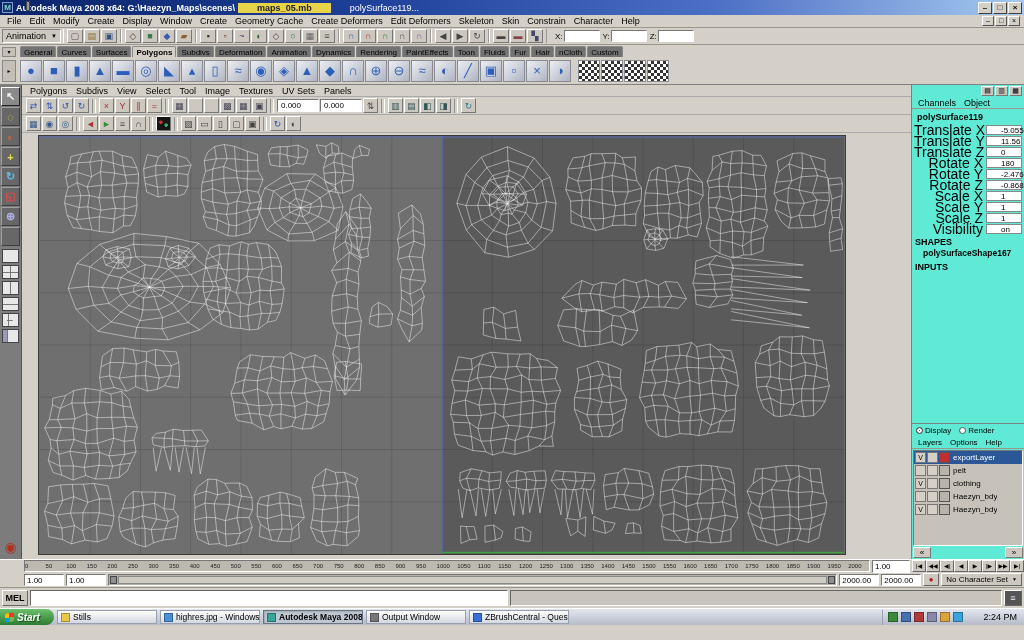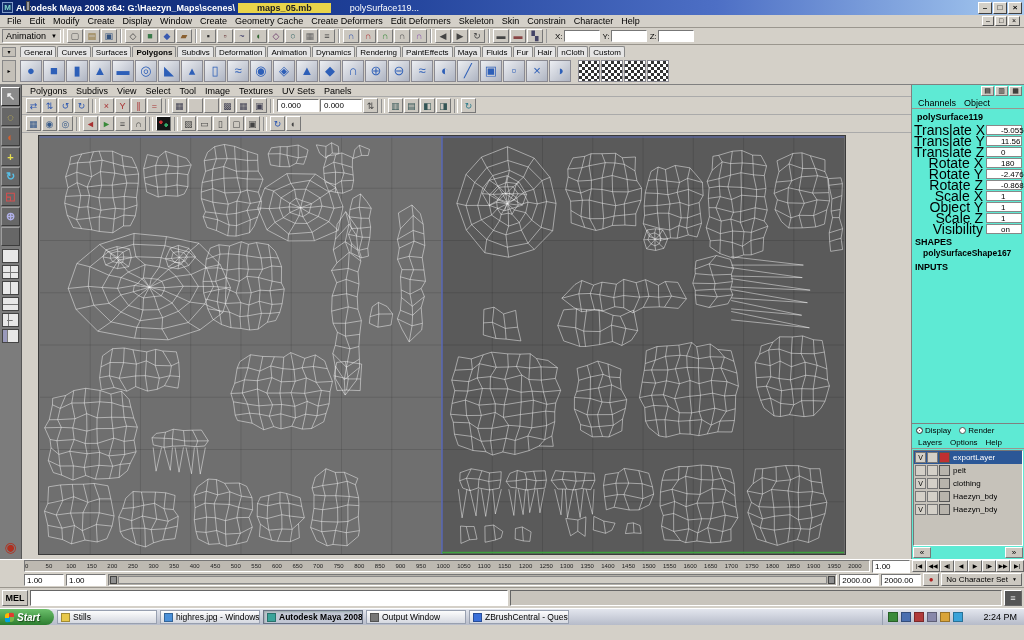--- a/index.html
+++ b/index.html
@@ -22,21 +22,21 @@
 .dd{border:1px solid;border-color:#808080 #fff #fff #808080;background:#ccc8c0;height:14px;display:flex;align-items:center;font-size:9px;padding:0 3px;gap:5px;white-space:nowrap}
 .dd .arr{font-size:6px}
 .sgroup{display:flex;gap:1px;padding:0 3px;border-right:1px solid #9a9a9a;border-left:1px solid #fff}
 .sicon{width:16px;height:14px;border:1px solid;border-color:#fff #777 #777 #fff;background:#ccc8c0;font-size:9px;line-height:12px;text-align:center;overflow:hidden}
 .coords{display:flex;align-items:center;gap:3px;margin-left:6px}
 .coord{display:flex;align-items:center;gap:1px;font-size:8px}
 .cin{width:36px;height:12px;background:#fff;border:1px solid;border-color:#777 #fff #fff #777}
 
 .shelftabs{height:12px;display:flex;align-items:flex-end;background:#d4d0c8;padding-left:2px;gap:1px}
 .tabctl{width:14px;height:10px;border:1px solid #888;background:#c4c0b8;font-size:6px;line-height:8px;text-align:center;margin-right:3px}
-.stab{font-size:8px;padding:0 3px;border:1px solid #888;border-bottom:none;background:#e5e5e5;border-radius:2px 2px 0 0;height:11px;line-height:11px;white-space:nowrap}
+.stab{font-size:8px;padding:0 3px;border:1px solid #888;border-bottom:none;background:#737373;border-radius:2px 2px 0 0;height:11px;line-height:11px;white-space:nowrap}
 .stab.active{background:#d4d0c8;font-weight:bold}
 .shelf{height:28px;display:flex;align-items:center;background:#d4d0c8;border-bottom:1px solid #808080;gap:1px;padding-left:2px}
 .shelfctl{width:14px;height:22px;border:1px solid #888;background:#c4c0b8;font-size:6px;text-align:center;line-height:20px;margin-right:3px}
 .shicon{width:22px;height:22px;background:linear-gradient(135deg,#eceef2,#aeb4c2);border:1px solid #8a8a92;display:flex;align-items:center;justify-content:center;font-size:13px;color:#2d5fb8;flex:none}
 .checker{background-image:linear-gradient(45deg,#333 25%,transparent 25%,transparent 75%,#333 75%),linear-gradient(45deg,#333 25%,#fff 25%,#fff 75%,#333 75%);background-size:6px 6px;background-position:0 0,3px 3px;background-color:#fff}
 
 .main{height:474px;display:flex;align-items:stretch}
 .toolbox{width:22px;background:#7c7c7c;display:flex;flex-direction:column;align-items:center;gap:1px;padding-top:2px;border-right:1px solid #555}
 .tool{width:19px;height:19px;background:#676767;border:1px solid;border-color:#9e9e9e #3c3c3c #3c3c3c #9e9e9e;display:flex;align-items:center;justify-content:center;font-size:11px;font-weight:bold;flex:none}
 .tool.active{background:#8a8a8a;border-color:#fff #222 #222 #fff}
@@ -264,21 +264,21 @@
     <span class="stab">General</span>
         <span class="stab">Curves</span>
         <span class="stab">Surfaces</span>
         <span class="stab active">Polygons</span>
         <span class="stab">Subdivs</span>
         <span class="stab">Deformation</span>
         <span class="stab">Animation</span>
         <span class="stab">Dynamics</span>
         <span class="stab">Rendering</span>
         <span class="stab">PaintEffects</span>
-        <span class="stab">Maya</span>
+        <span class="stab">Toon</span>
         <span class="stab">Fluids</span>
         <span class="stab">Fur</span>
         <span class="stab">Hair</span>
         <span class="stab">nCloth</span>
         <span class="stab">Custom</span>
       </span>
   </div>
 
   <div class="shelf">
     <span class="shelfctl">▸</span>
@@ -644,21 +644,21 @@
               <span class="chlabel">Rotate Z</span>
               <span class="chval">-0.868</span>
             </div>
 
             <div class="chrow">
               <span class="chlabel">Scale X</span>
               <span class="chval">1</span>
             </div>
 
             <div class="chrow">
-              <span class="chlabel">Object Y</span>
+              <span class="chlabel">Scale Y</span>
               <span class="chval">1</span>
             </div>
 
             <div class="chrow">
               <span class="chlabel">Scale Z</span>
               <span class="chval">1</span>
             </div>
 
             <div class="chrow">
               <span class="chlabel">Visibility</span>

